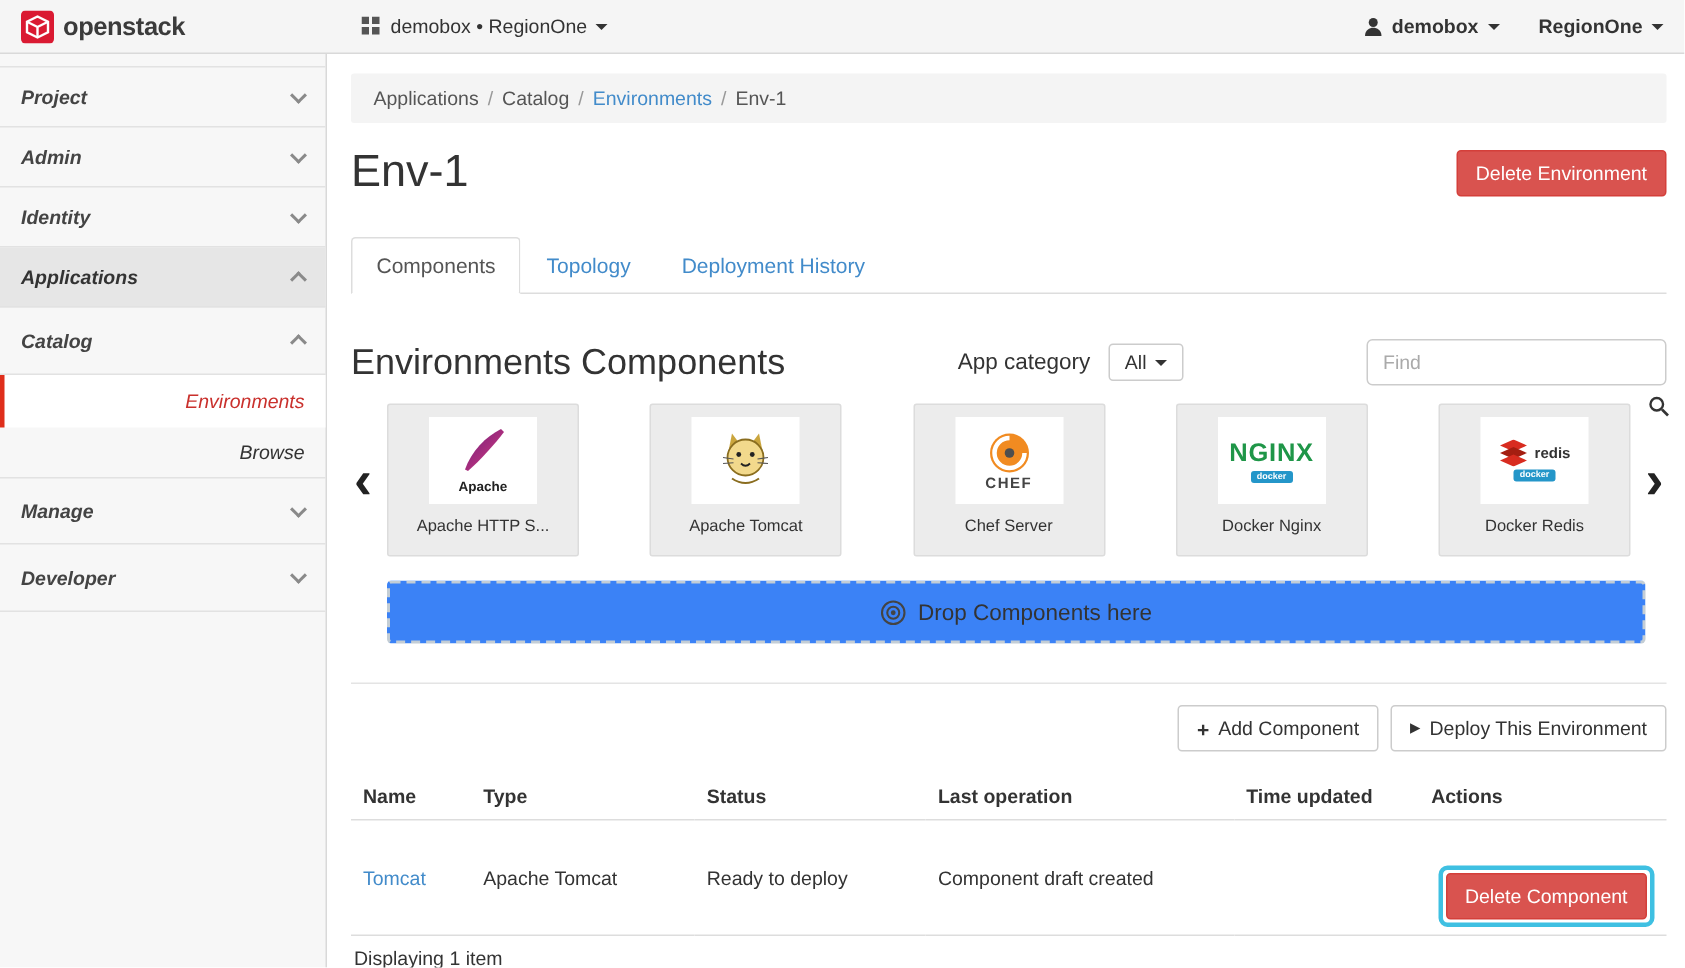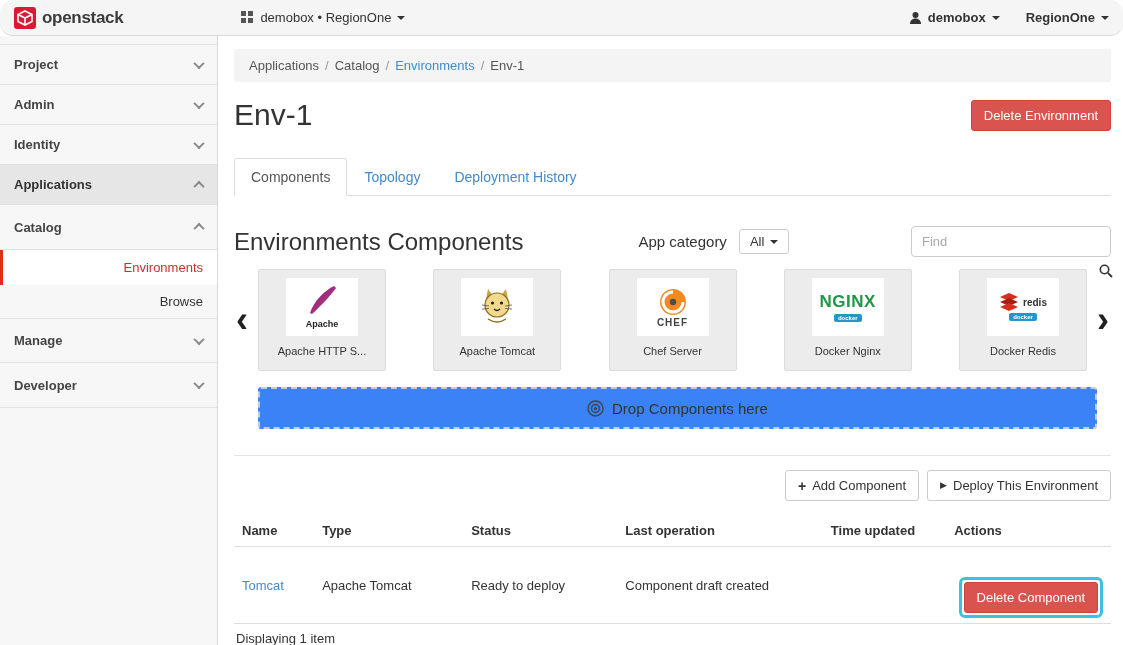--- a/index.html
+++ b/index.html
@@ -1,34 +1,34 @@
 <!DOCTYPE html>
 <html><head>
 <meta charset="utf-8">
 <style>
   * { box-sizing: border-box; margin: 0; padding: 0; }
   html,body { width:1123px; height:645px; overflow:hidden; background:#fff;
     font-family:"Liberation Sans", sans-serif; color:#333; }
 
   
   .topbar { height:36px; background:#f5f5f5; border-bottom:1px solid #d9d9d9;
-    display:flex; align-items:center; padding:0 14px;border-radius:13px; }
+    display:flex; align-items:center; padding:0 14px; }
   .brand { display:flex; align-items:center; gap:6px; }
   .brand-word { font-size:17px; font-weight:bold; color:#3b3b3b; letter-spacing:-0.3px; }
   .ctx-switcher { display:flex; align-items:center; gap:6px; margin-left:118px; font-size:13px; cursor:pointer; }
   .topbar-right { margin-left:auto; display:flex; align-items:center; gap:26px; }
   .top-menu { display:flex; align-items:center; gap:6px; font-size:13px; font-weight:bold; cursor:pointer; }
   .caret-down { width:0; height:0; border-left:4px solid transparent; border-right:4px solid transparent;
     border-top:4px solid #333; display:inline-block; }
 
   
   .app { display:flex; height:609px; }
 
   
-  .sidebar { width:218px; background:#f7f7f7; border-right:1px solid #d9d9d9; flex:none; }
+  .sidebar { width:218px; background:#f7f7f7; border-right:1px solid #d9d9d9; flex:none;font-style:italic; }
   .side-spacer { height:9px; border-bottom:1px solid #e2e2e2; }
   .side-item { display:flex; align-items:center; justify-content:space-between;
     padding:0 14px; height:40px; font-size:13px; font-weight:bold; color:#444;
     border-bottom:1px solid #e2e2e2; cursor:pointer; }
   .side-item.active-parent { background:#e6e6e6; color:#333; }
   .side-sub { height:45px; }
   .side-leaf { display:block; text-align:right; padding:9px 14px; font-size:13px;
     color:#333; cursor:pointer; }
   .side-leaf.current { background:#fff; color:#c9302c; border-left:3px solid #df2e1b;
     padding:10px 14px; }

